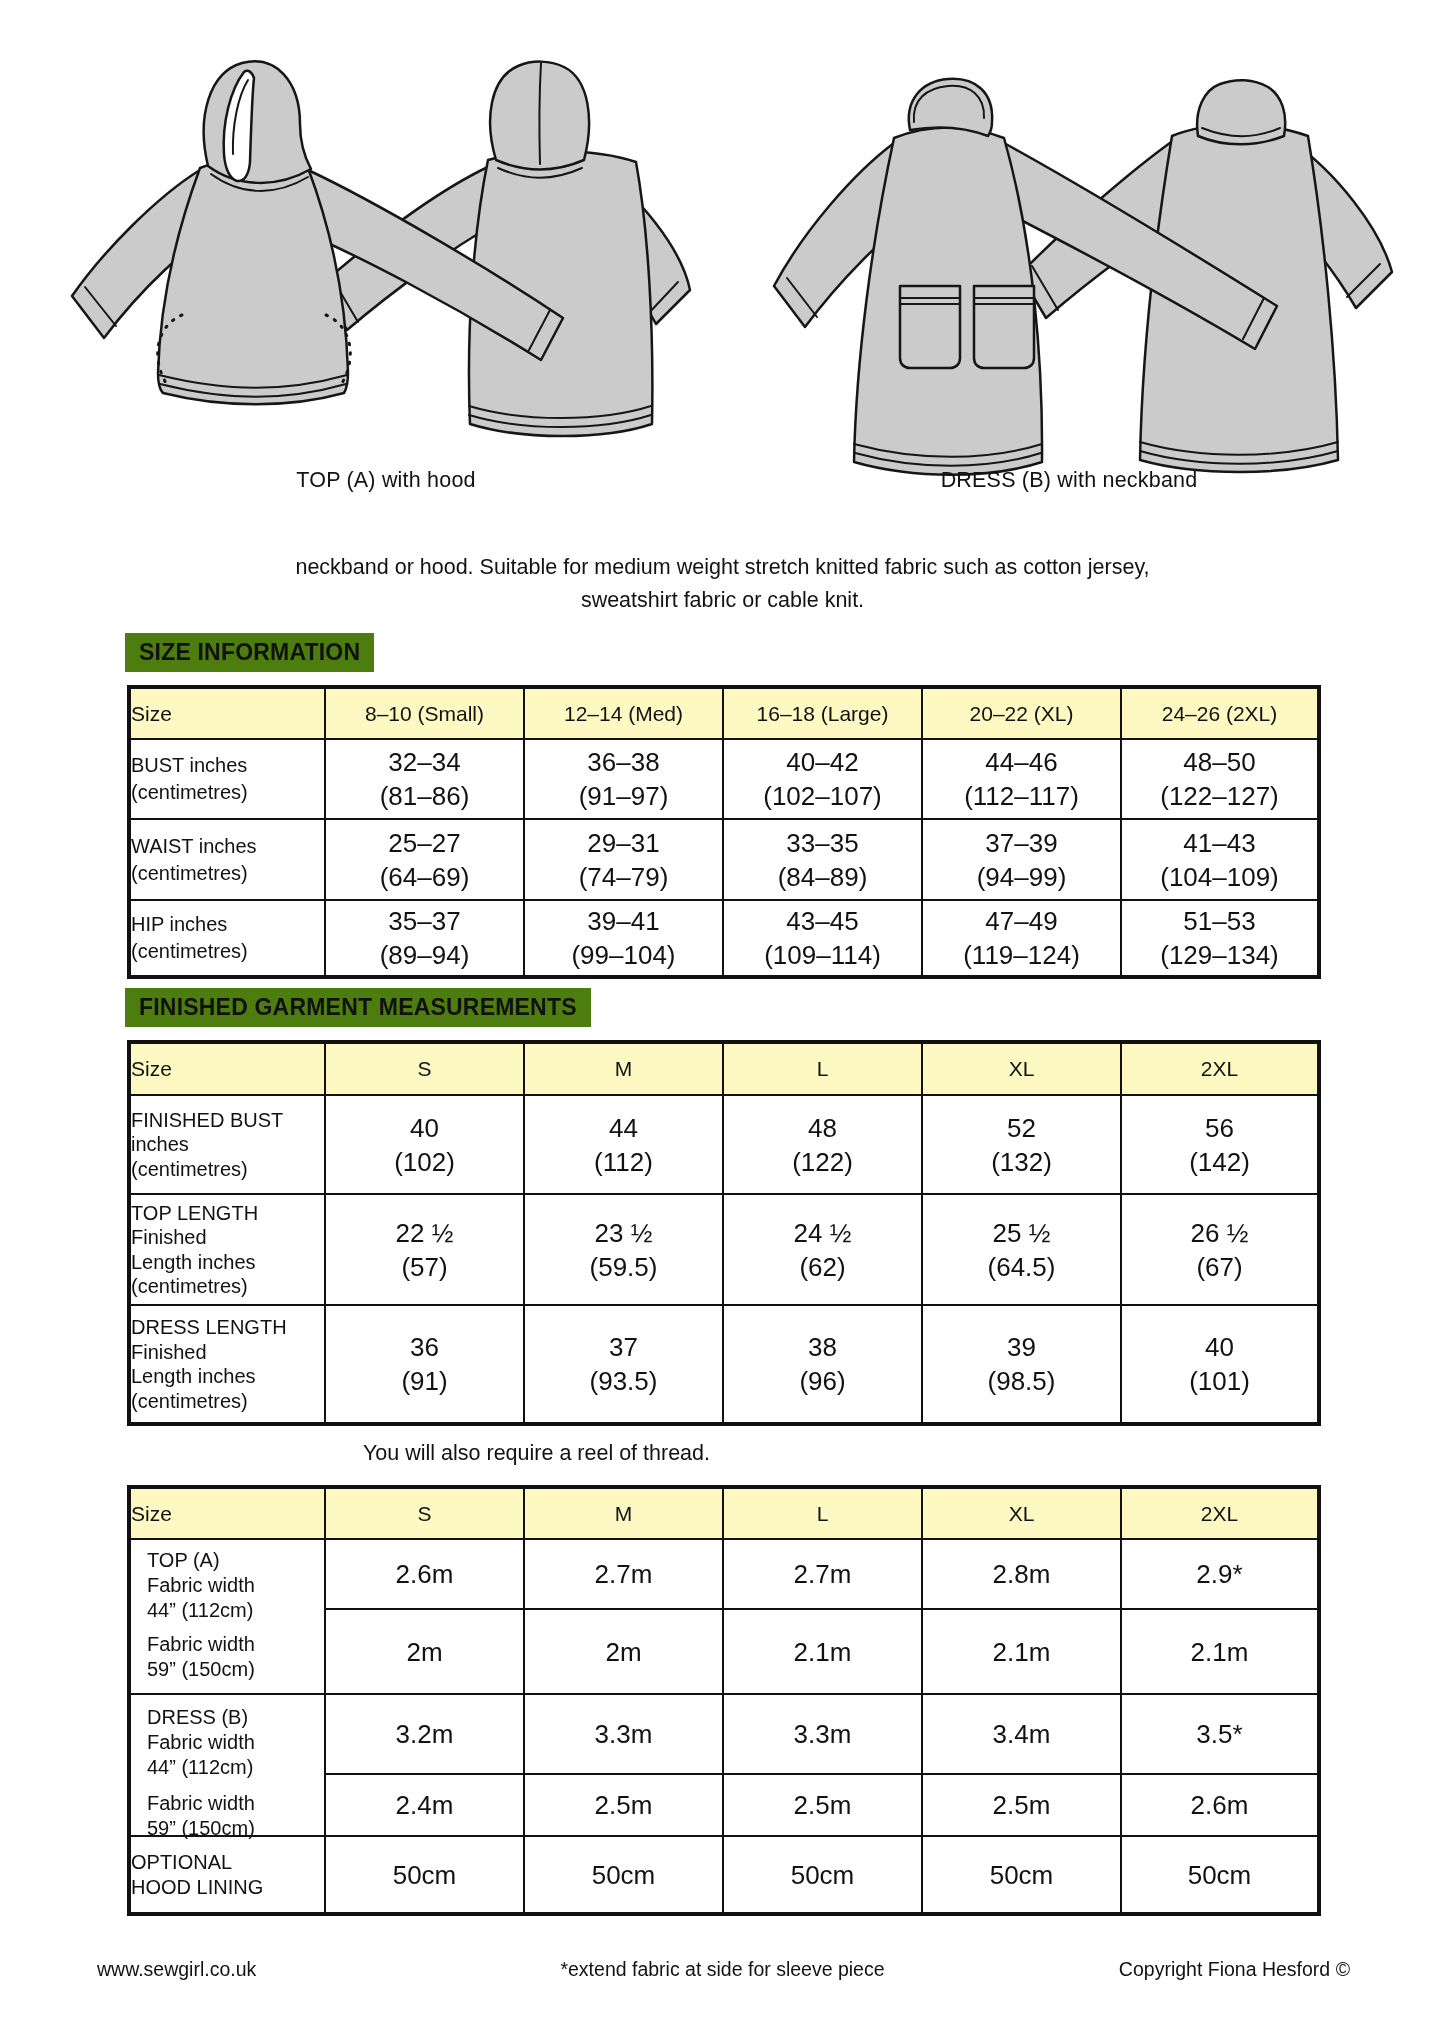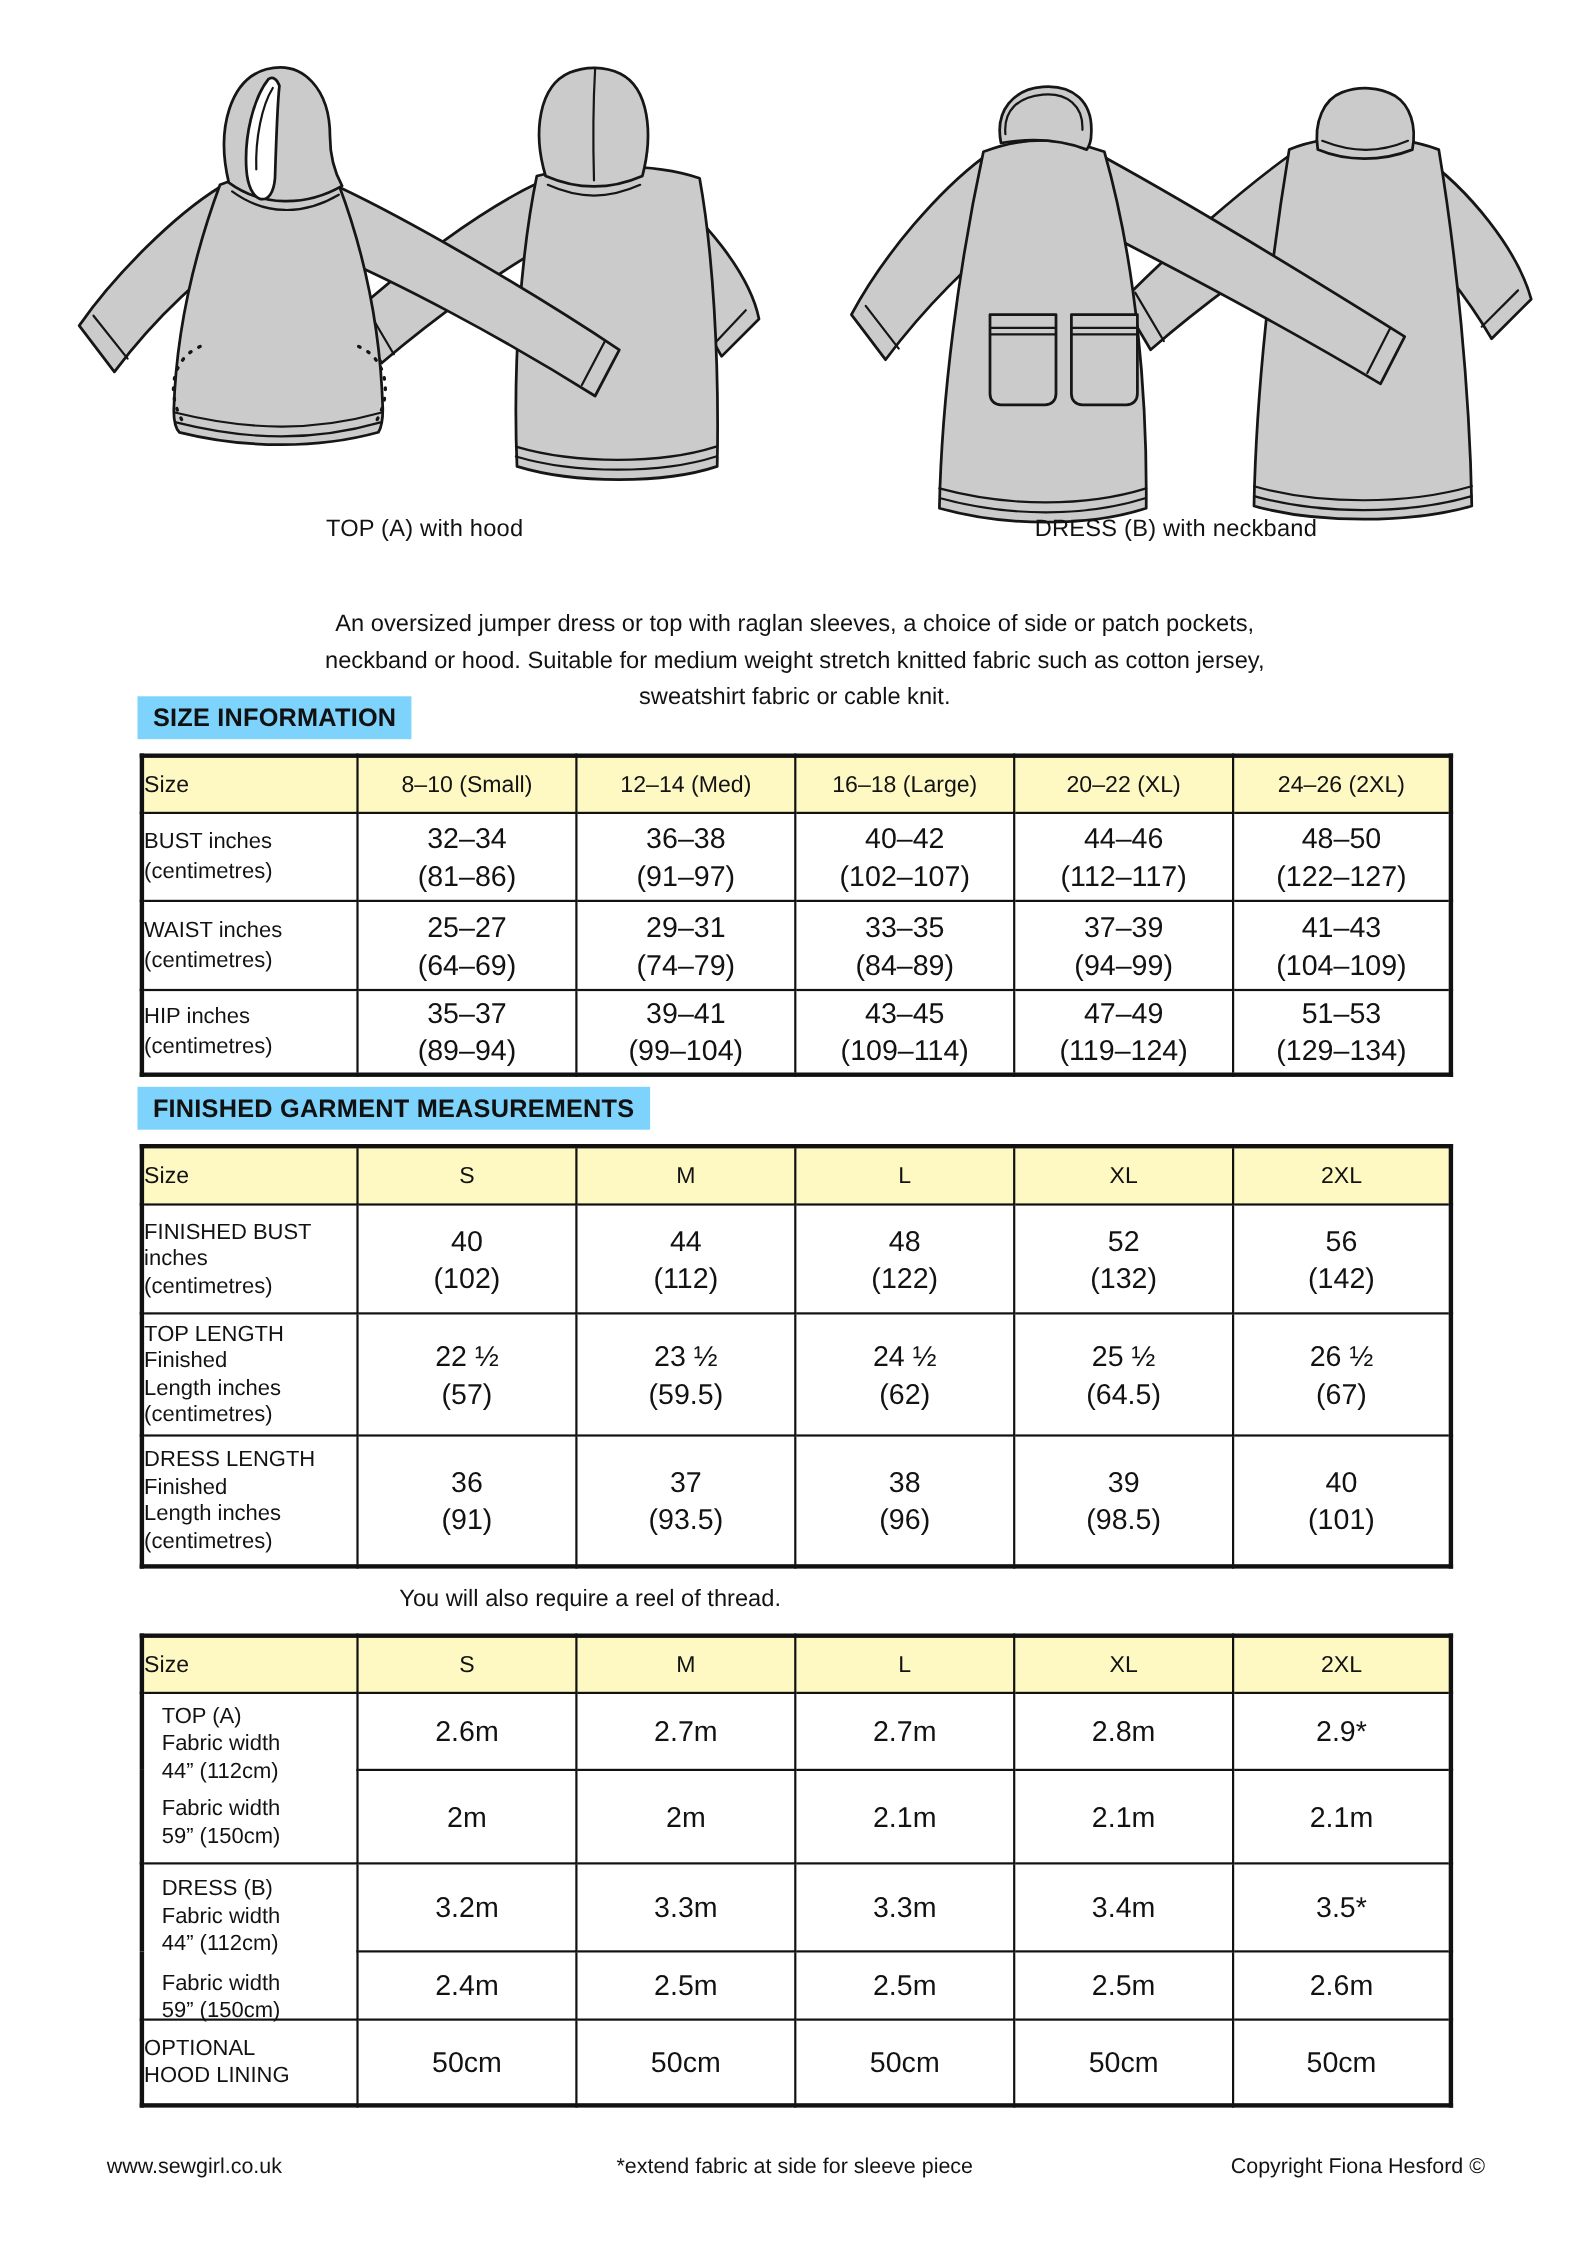--- a/index.html
+++ b/index.html
@@ -9,21 +9,21 @@
   }
   .caption {
     position:absolute; top:468px; width:400px; text-align:center;
     font-size:21.5px; letter-spacing:0.2px;
   }
   .description {
     position:absolute; top:551px; left:0; width:1445px; text-align:center;
     font-size:21.5px; line-height:33px;
   }
   .section-heading {
-    position:absolute; left:125px; background:#7dd3fc; color:#111;
+    position:absolute; left:125px; background:#4d7c0f; color:#111;
     font-size:23px; font-weight:bold; padding:6px 14px; letter-spacing:0.2px;
     white-space:nowrap;
   }
   .fabric-note {
     position:absolute; left:363px; top:1441px; font-size:21.5px;
   }
   table.grid {
     position:absolute; left:127px; width:1190px; table-layout:fixed;
     border-collapse:collapse; border:4px solid #111;
   }
@@ -114,21 +114,20 @@
       <path d="M232,258 L292,258 L292,330 C292,336 288,340 282,340 L242,340 C236,340 232,336 232,330 Z"></path>
       <path d="M232,270 L292,270 M232,276 L292,276" fill="none" stroke-width="2"></path>
     </g>
   </g>
 </svg>
 
 <div class="caption" style="left:186px;">TOP (A) with hood</div>
 <div class="caption" style="left:869px;">DRESS (B) with neckband</div>
 
 <div class="description">
-  <div>An oversized jumper dress or top with raglan sleeves, a choice of side or patch pockets,</div>
   <div>neckband or hood. Suitable for medium weight stretch knitted fabric such as cotton jersey,</div>
   <div>sweatshirt fabric or cable knit.</div>
 </div>
 
 <div class="section-heading" style="top:633px;">SIZE INFORMATION</div>
 
 <table class="grid" style="top:685px;">
   <colgroup>
         <col style="width:196px">
         <col style="width:199px">

